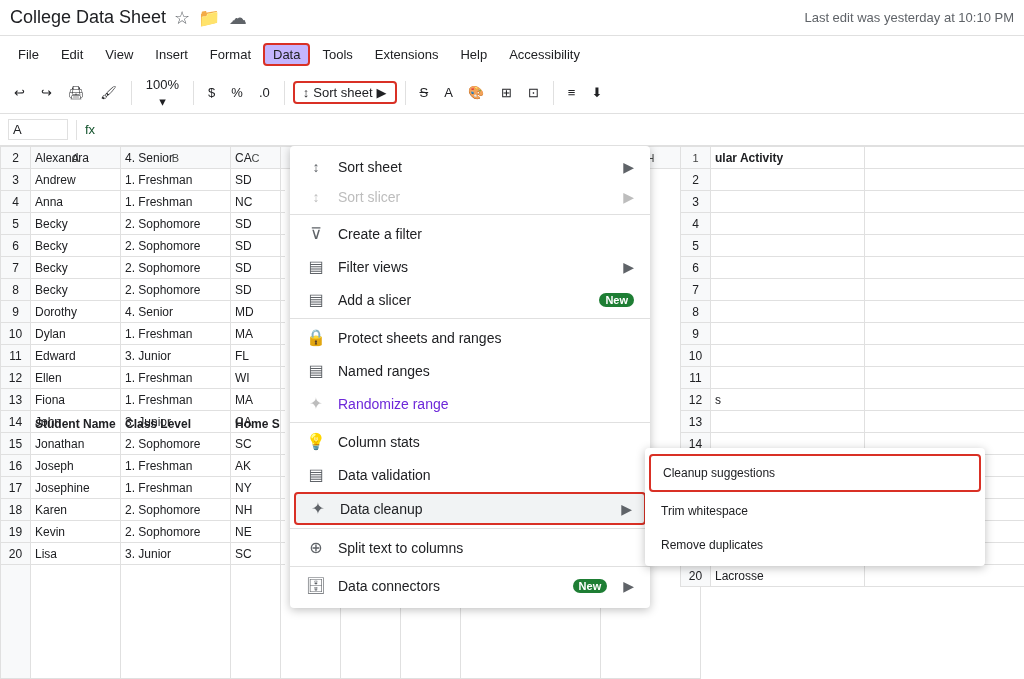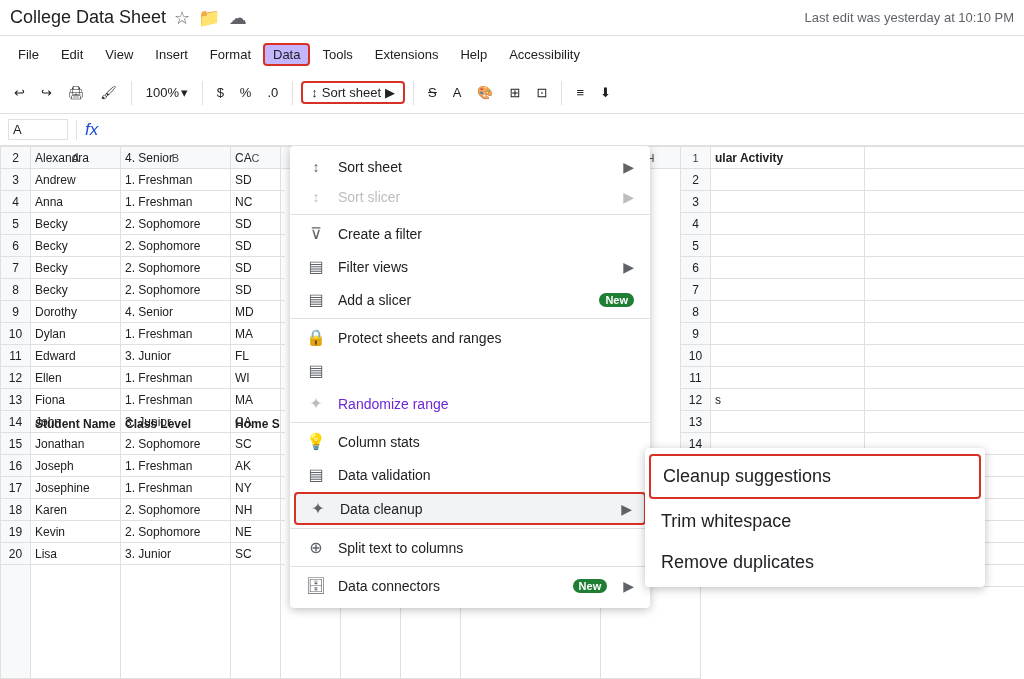--- a/index.html
+++ b/index.html
@@ -30,30 +30,30 @@
     
     #toolbar {
       display: flex; align-items: center; padding: 2px 8px; height: 42px;
       background: #fff; border-bottom: 1px solid #e0e0e0; gap: 4px;
     }
     .toolbar-btn {
       padding: 4px 6px; border-radius: 4px; cursor: pointer; font-size: 13px; color: #202124;
       display: flex; align-items: center; border: none; background: none;
     }
     .toolbar-divider { width: 1px; height: 24px; background: #e0e0e0; margin: 0 4px; }
-    .zoom-btn { display: flex; align-items: center; gap: 2px; }
+    .zoom-btn { display: flex; align-items: center; gap: 2px; flex-direction: column; }
 
     
     #formula-bar {
       display: flex; align-items: center; padding: 2px 8px; height: 32px;
       background: #fff; border-bottom: 1px solid #e0e0e0; gap: 4px;
     }
     .cell-ref { font-size: 13px; color: #202124; min-width: 60px; }
     .formula-divider { width: 1px; height: 20px; background: #e0e0e0; margin: 0 4px; }
-    .fx-label { font-size: 17px; color: #1d4ed8; font-style: italic; }
+    .fx-label { font-size: 13px; color: #14532d; }
     .formula-input { flex: 1; font-size: 13px; color: #202124; border: none; outline: none; }
 
     
     #sheet-area { display: flex; position: relative; height: calc(679px - 36px - 36px - 42px - 32px); }
 
     table.sheet-table {
       border-collapse: collapse; table-layout: fixed;
       font-size: 13px;
     }
     table.sheet-table th, table.sheet-table td {
@@ -92,21 +92,21 @@
 
     
     #cleanup-submenu {
       position: absolute; top: 36px; left: 636px;
       background: #fff; border-radius: 4px;
       box-shadow: 0 2px 10px rgba(0,0,0,0.2);
       width: 340px; z-index: 101; padding: 4px 0;
     }
     .submenu-item {
       display: flex; padding: 10px 16px;
-      cursor: pointer; font-size: 18px; color: #202124;
+      cursor: pointer; font-size: 12px; color: #202124;
       position: relative;
     }
   </style>
 </head>
 <body>
 
 <div id="title-bar">
   <span class="title">College Data Sheet</span>
   <div class="title-icons">
     <span>☆</span>
@@ -230,20 +230,21 @@
       </div>
     </div>
 
     <div style="border-bottom:1px solid #e0e0e0;padding:2px 0;">
       <div class="dropdown-item">
         <span class="item-icon">🔒</span>
         <span class="item-label">Protect sheets and ranges</span>
       </div>
       <div class="dropdown-item">
         <span class="item-icon">▤</span>
+        <span class="item-label">Named ranges</span>
       </div>
       <div class="dropdown-item disabled">
         <span class="item-icon" style="color:#bdbdbd;">✦</span>
         <span class="item-label" style="color:#6d28d9;">Randomize range</span>
       </div>
     </div>
 
     <div style="border-bottom:1px solid #e0e0e0;padding:2px 0;">
       <div class="dropdown-item">
         <span class="item-icon">💡</span>

